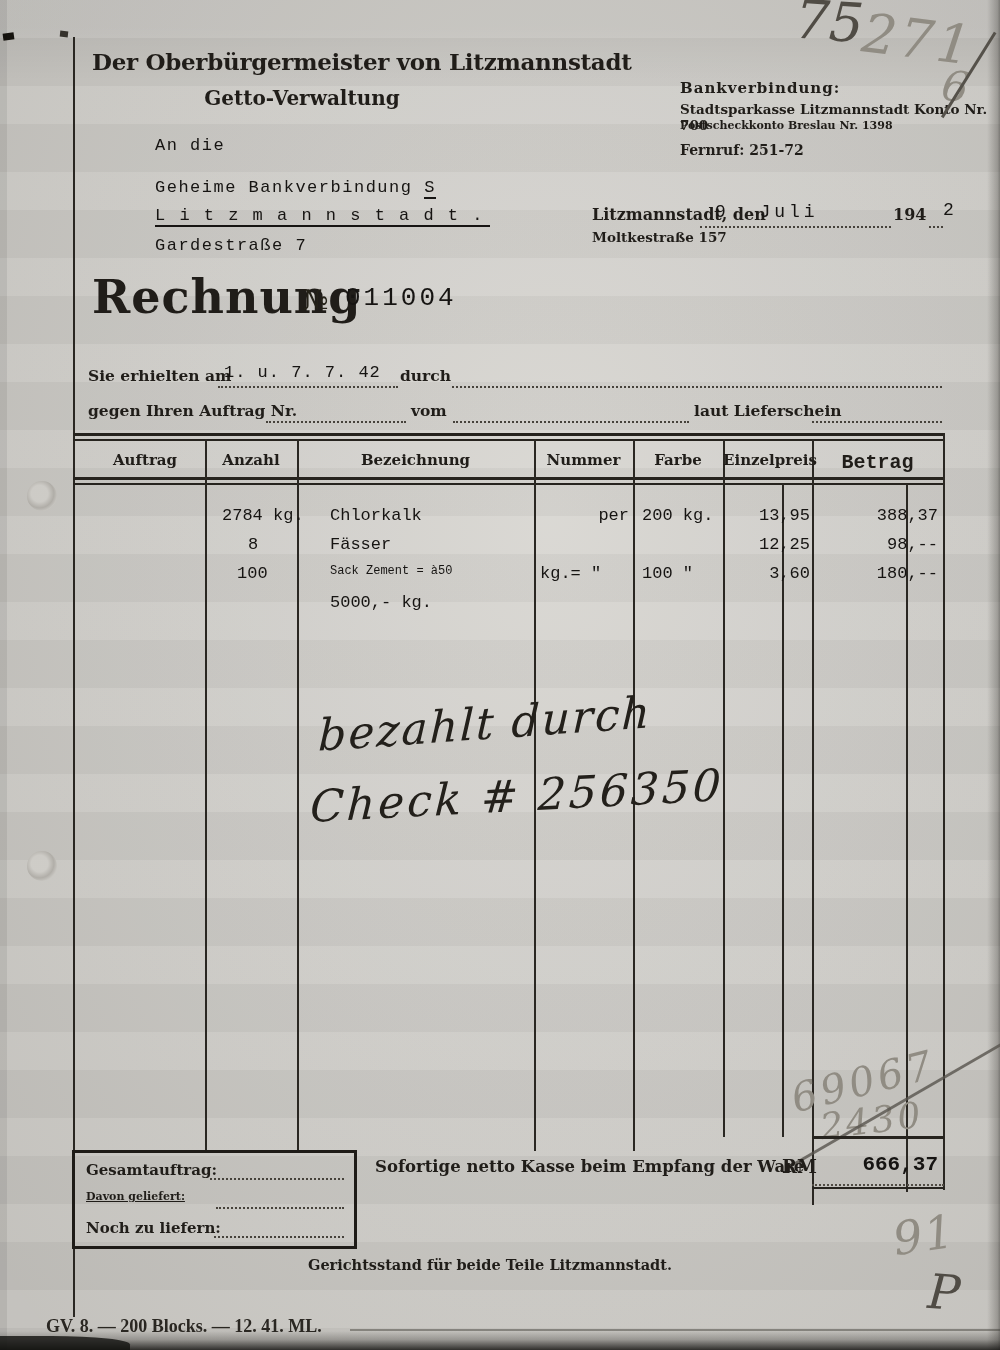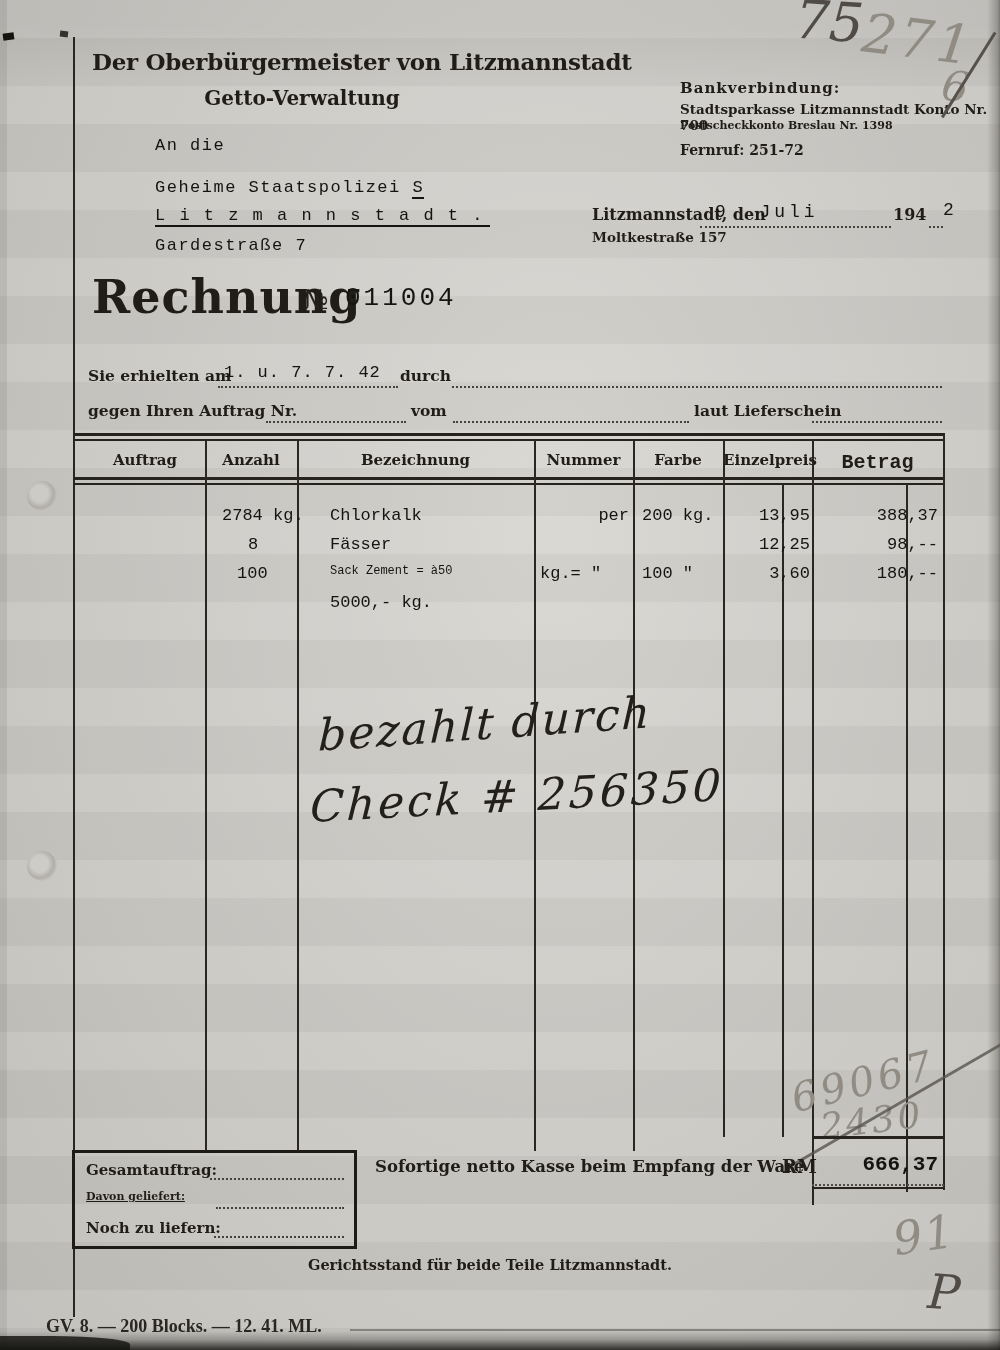--- a/index.html
+++ b/index.html
@@ -44,21 +44,21 @@
   <div class="hole abs" style="left:27px;top:481px;"></div>
   <div class="hole abs" style="left:27px;top:851px;"></div>
 
   <div class="vline abs" style="left:73px;top:37px;height:1280px;"></div>
 
   <div class="fraktur abs" style="left:92px;top:48px;font-size:23px;letter-spacing:-0.3px;">Der Oberbürgermeister von Litzmannstadt</div>
   <div class="fraktur abs" style="left:92px;top:86px;width:420px;text-align:center;font-size:20px;">Getto-Verwaltung</div>
 
   <div class="type abs" style="left:155px;top:136px;font-size:17px;letter-spacing:1.5px;">An die</div>
   <div class="type abs" style="left:155px;top:178px;font-size:17px;letter-spacing:1.5px;">
-    <span>Geheime Staatspolizei </span><span style="border-bottom:2px solid #161412;">S</span>
+    <span>Geheime Bankverbindung </span><span style="border-bottom:2px solid #161412;">S</span>
   </div>
   <div class="type abs" style="left:155px;top:206px;font-size:17px;letter-spacing:2px;border-bottom:2px solid #161412;padding-right:6px;">L i t z m a n n s t a d t .</div>
   <div class="type abs" style="left:155px;top:236px;font-size:17px;letter-spacing:1.5px;">Gardestraße 7</div>
 
   <div class="fraktur abs" style="left:680px;top:79px;font-size:15px;letter-spacing:1px;">Bankverbindung:</div>
   <div class="fraktur abs" style="left:680px;top:101px;font-size:13.5px;">Stadtsparkasse Litzmannstadt Konto Nr. 700</div>
   <div class="fraktur abs" style="left:680px;top:119px;font-size:11px;">Postscheckkonto Breslau Nr. 1398</div>
   <div class="fraktur abs" style="left:680px;top:142px;font-size:14px;">Fernruf: 251-72</div>
 
   <div class="fraktur abs" style="left:592px;top:205px;font-size:16px;">Litzmannstadt, den</div>

